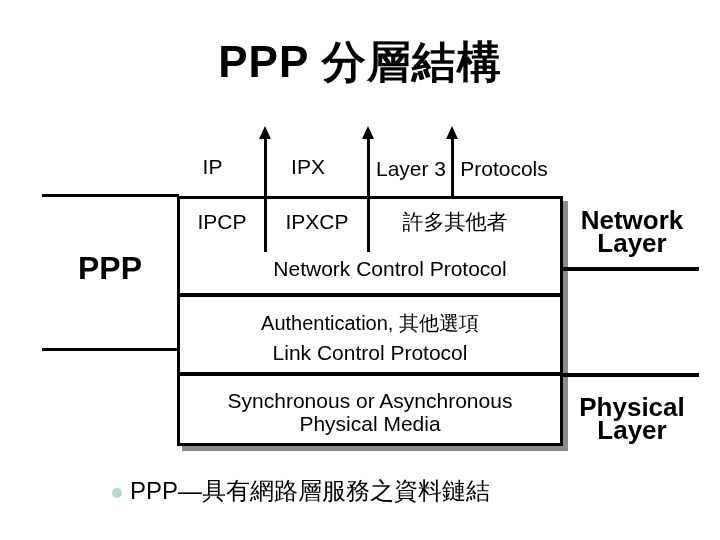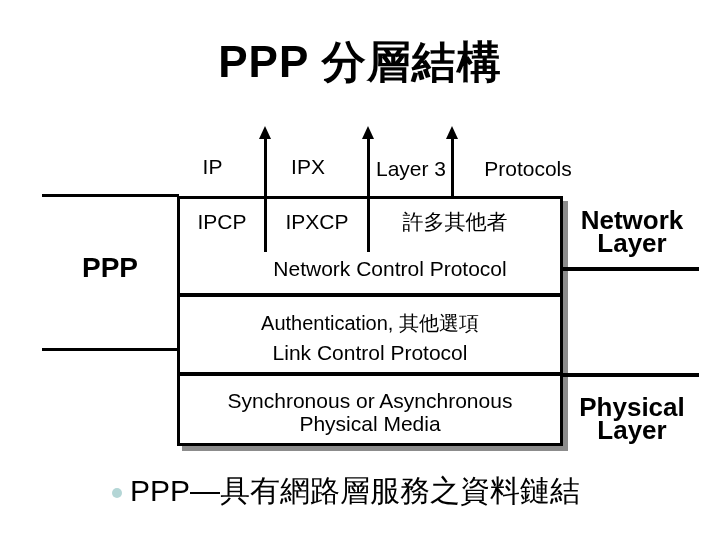--- a/index.html
+++ b/index.html
@@ -27,21 +27,21 @@
     letter-spacing: 1px; white-space: nowrap;
   }
 
   .hline { background: var(--ink); height: 3px; }
   .vline { background: var(--ink); width: 3px; }
 
   .bracket-top    { left: 42px; top: 194px; width: 137px; }
   .bracket-bottom { left: 42px; top: 348px; width: 137px; }
   .ppp-label {
     left: 55px; top: 252px; width: 110px;
-    font-size: 28px; font-weight: bold; text-align: center; line-height: 32px;
+    font-size: 32px; font-weight: bold; text-align: center; line-height: 32px;
   }
 
   .main-box {
     left: 177px; top: 196px; width: 386px; height: 250px;
     border: 3px solid var(--ink);
     box-sizing: border-box;
     box-shadow: 5px 5px 0 var(--shadow);
     background: var(--bg);
   }
   .hdiv1 { left: 177px; top: 293px; width: 386px; height: 4px; background: var(--ink); }
@@ -57,21 +57,21 @@
     border-bottom: 13px solid var(--ink);
   }
   .ahead1 { left: 259px; top: 126px; }
   .ahead2 { left: 362px; top: 126px; }
   .ahead3 { left: 446px; top: 126px; }
 
   .t21 { font-size: 21px; font-weight: normal; line-height: 24px; white-space: nowrap; }
   .lbl-ip        { left: 185px; top: 155px; width: 55px; }
   .lbl-ipx       { left: 277px; top: 155px; width: 62px; }
   .lbl-layer3    { left: 373px; top: 157px; width: 76px; }
-  .lbl-protocols { left: 455px; top: 157px; width: 98px; padding-left: 24px; }
+  .lbl-protocols { left: 455px; top: 157px; width: 98px; }
 
   .lbl-ipcp   { left: 180px; top: 210px; width: 84px; }
   .lbl-ipxcp  { left: 267px; top: 210px; width: 100px; }
   .lbl-others { left: 370px; top: 210px; width: 170px; }
   .lbl-ncp    { left: 180px; top: 257px; width: 420px; }
 
   .lbl-auth  { left: 180px; top: 311px; width: 380px; font-size: 20px; }
   .lbl-lcp   { left: 180px; top: 341px; width: 380px; }
   .lbl-sync  { left: 180px; top: 389px; width: 380px; }
   .lbl-media { left: 180px; top: 412px; width: 380px; }
@@ -85,21 +85,21 @@
   .osi-network  { left: 565px; top: 209px; }
   .osi-datalink { left: 565px; top: 302px; }
   .osi-physical { left: 565px; top: 396px; }
 
   .bullet-dot {
     left: 112px; top: 488px; width: 10px; height: 10px;
     border-radius: 50%; background: var(--dot);
   }
   .bullet-text {
     left: 130px; top: 470px; width: 580px;
-    font-size: 30px; line-height: 42px; white-space: nowrap;
+    font-size: 24px; line-height: 42px; white-space: nowrap;
   }
 </style>
 </head>
 <body>
 
 <div id="stage">
 
   <div class="abs title">PPP 分層結構</div>
 
   <div class="abs hline bracket-top"></div>

